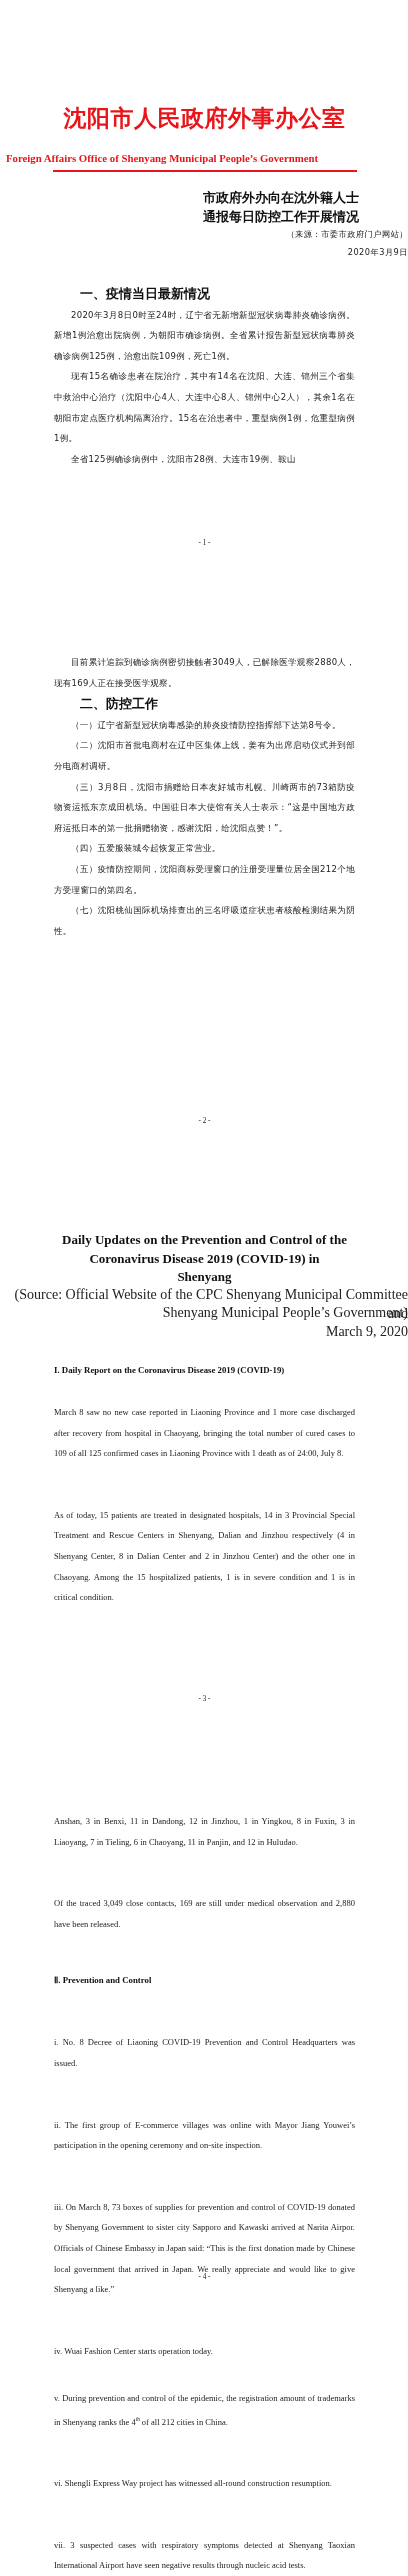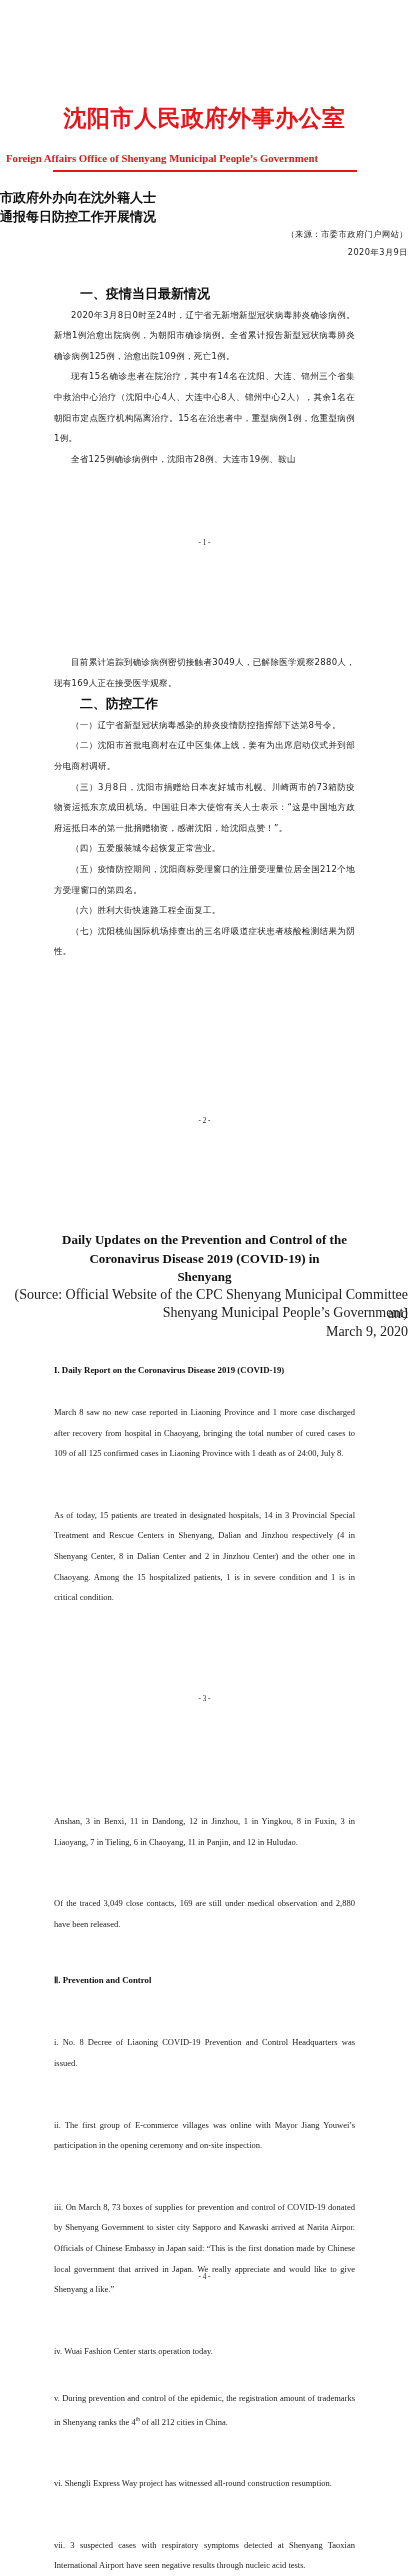--- a/index.html
+++ b/index.html
@@ -1,21 +1,21 @@
 <!DOCTYPE html>
 <html style="font-size:8.2px"><head>
 <meta charset="utf-8">
 <style>
   html, body { margin: 0; padding: 0; background: #ffffff; }
   body { width: 409px; height: 2890px; position: relative; overflow: hidden; color: #111; }
   .abs { position: absolute; }
   .red-title { left: 0; width: 409px; top: 103px; text-align: center; color: #e8151b; font-family: "DejaVu Serif", serif; font-weight: bold; font-size: 23px; letter-spacing: 0.5px; }
   .red-sub { left: 0; width: 324px; top: 152px; text-align: center; color: #e8151b; font-family: "Liberation Serif", serif; font-weight: bold; font-size: 10.8px; }
   .red-rule { left: 53px; width: 304px; top: 170px; height: 2.1px; background: #e8151b; }
-  .cn-title { left: 0; width: 359px; top: 189px; text-align: left; font-family: "DejaVu Serif", serif; font-weight: bold; font-size: 13px; line-height: 18.5px; }
+  .cn-title { left: 0; width: 359px; top: 189px; text-align: right; font-family: "DejaVu Serif", serif; font-weight: bold; font-size: 13px; line-height: 18.5px; }
   .center-line { left: 12px; width: 396px; text-align: right; }
   .cn-meta { font-family: "DejaVu Sans", sans-serif; font-size: 8.2px; color: #222; letter-spacing: 0.5px; }
   .body-block { left: 54px; width: 301px; }
   .cn-p { font-family: "DejaVu Sans", sans-serif; font-size: 8.5px; line-height: 20.6px; margin: 0; text-align: justify; color: #222; letter-spacing: 0.3px; }
   .cn-p.indent { text-indent: 2em; }
   .cn-h { font-family: "DejaVu Sans", sans-serif; font-weight: bold; font-size: 13px; line-height: 20.6px; margin: 0; text-indent: 2em; color: #111; }
   .page-num { left: 0; width: 409px; text-align: center; font-family: "Liberation Serif", serif; font-size: 7.2px; color: #222; }
   .en-title { left: 0; width: 409px; top: 1231px; text-align: center; font-family: "Liberation Serif", serif; font-weight: bold; font-size: 13px; line-height: 18.5px; color: #111; }
   .en-meta { font-family: "Liberation Serif", serif; font-size: 14px; color: #222; line-height: 18.5px; }
   .en-h { font-family: "Liberation Serif", serif; font-weight: bold; font-size: 8.8px; margin: 0; color: #111; }
@@ -46,21 +46,20 @@
 <div class="abs page-num" style="top:539px;">- 1 -</div>
 
 <div class="abs body-block" style="top:652px;">
   <p class="cn-p indent">目前累计追踪到确诊病例密切接触者3049人，已解除医学观察2880人，现有169人正在接受医学观察。</p>
   <p class="cn-h" style="margin-top:1px;">二、防控工作</p>
   <p class="cn-p indent">（一）辽宁省新型冠状病毒感染的肺炎疫情防控指挥部下达第8号令。</p>
   <p class="cn-p indent">（二）沈阳市首批电商村在辽中区集体上线，姜有为出席启动仪式并到部分电商村调研。</p>
   <p class="cn-p indent">（三）3月8日，沈阳市捐赠给日本友好城市札幌、川崎两市的73箱防疫物资运抵东京成田机场。中国驻日本大使馆有关人士表示：“这是中国地方政府运抵日本的第一批捐赠物资，感谢沈阳，给沈阳点赞！”。</p>
   <p class="cn-p indent">（四）五爱服装城今起恢复正常营业。</p>
   <p class="cn-p indent">（五）疫情防控期间，沈阳商标受理窗口的注册受理量位居全国212个地方受理窗口的第四名。</p>
-  <p class="cn-p indent">（六）胜利大街快速路工程全面复工。</p>
   <p class="cn-p indent">（七）沈阳桃仙国际机场排查出的三名呼吸道症状患者核酸检测结果为阴性。</p>
 </div>
 <div class="abs page-num" style="top:1117px;">- 2 -</div>
 
 <div class="abs en-title" style="padding:0 62px; box-sizing:border-box;">Daily Updates on the Prevention and Control of the Coronavirus Disease 2019 (COVID-19) in Shenyang</div>
 <div class="abs center-line en-meta" style="top:1286px;">(Source: Official Website of the CPC Shenyang Municipal Committee and</div>
 <div class="abs center-line en-meta" style="top:1304px;">Shenyang Municipal People’s Government)</div>
 <div class="abs center-line en-meta" style="top:1323px;">March 9, 2020</div>
 
 <div class="abs body-block" style="top:1365px;">

